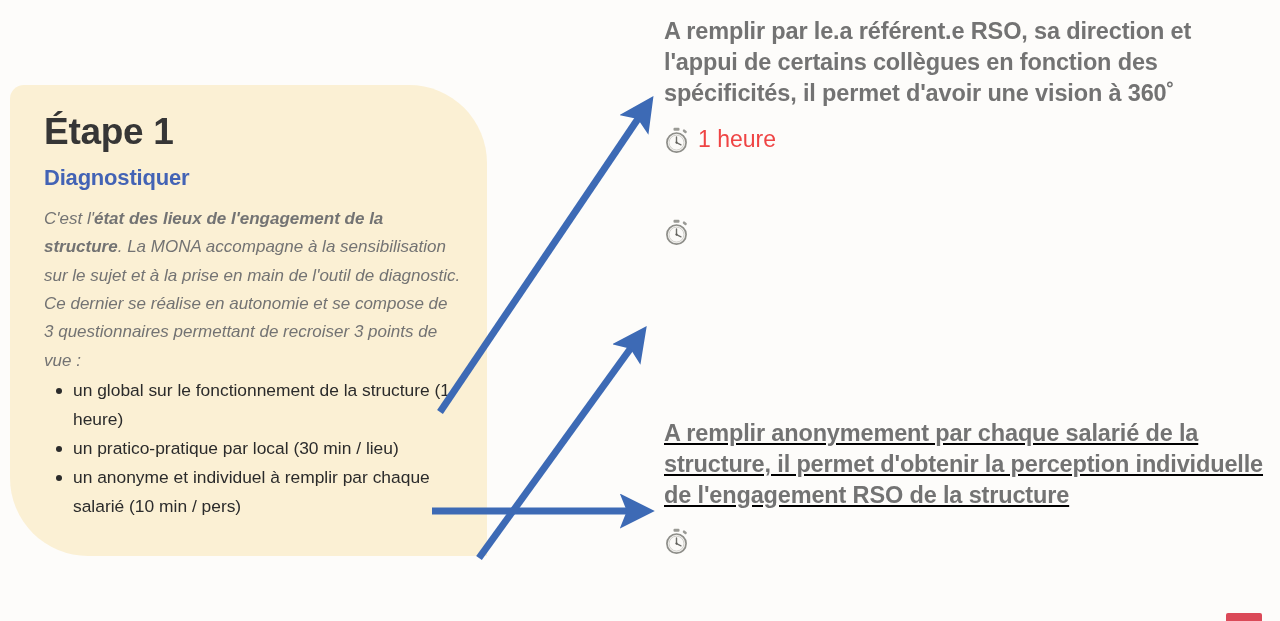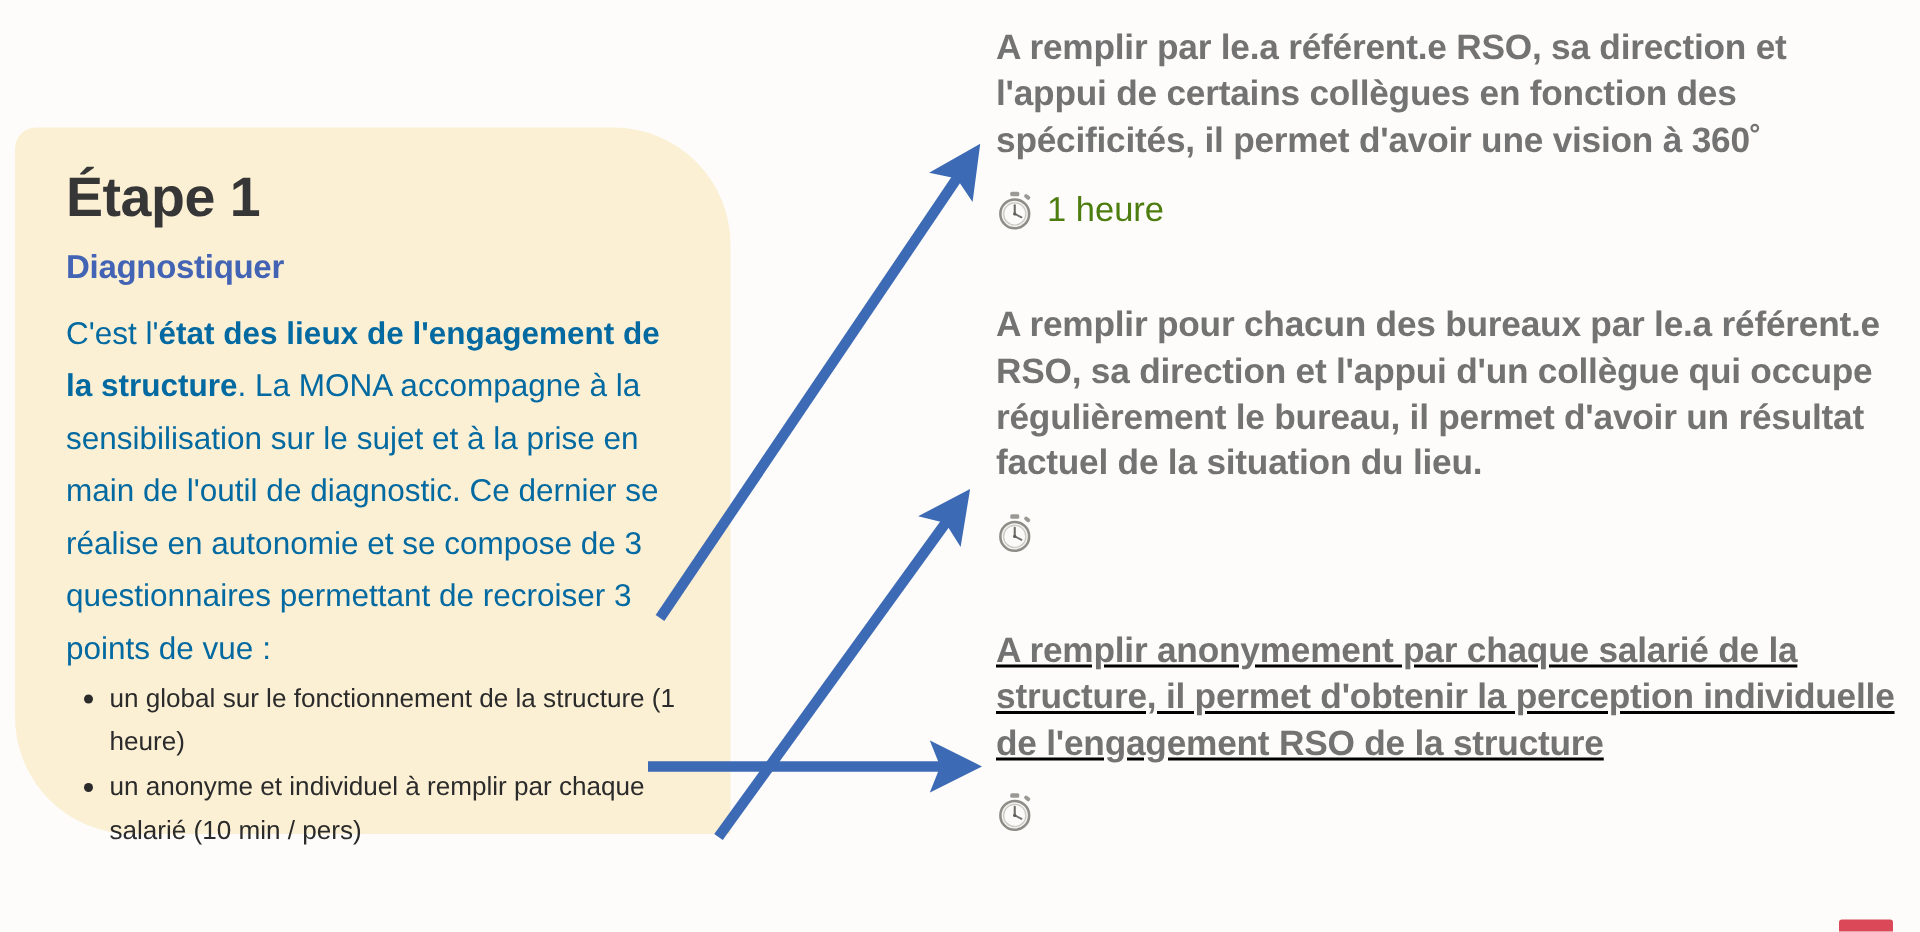--- a/index.html
+++ b/index.html
@@ -38,23 +38,24 @@
   }
   #step-subtitle {
     font-size: 22px;
     font-weight: bold;
     color: #4363b5;
     letter-spacing: -0.2px;
     line-height: 1.05;
     margin-bottom: 16px;
   }
   #step-body {
-    font-size: 21px;
-    color: #0369a1;
+    font-size: 17px;
+    color: #737373;
     line-height: 1.67;
+    font-style: italic;
   }
   #step-body b { font-weight: bold; }
   #step-list {
     list-style: none;
     margin-top: 1px;
   }
   #step-list li {
     position: relative;
     padding-left: 29px;
     font-size: 17.4px;
@@ -84,21 +85,21 @@
     color: #737373;
     line-height: 1.31;
     letter-spacing: -0.15px;
   }
   .note-timing {
     display: flex;
     align-items: center;
     gap: 9px;
     margin-top: 18px;
     font-size: 23px;
-    color: #4d7c0f;
+    color: #ef4444;
     line-height: 1.2;
   }
   .stopwatch-icon {
     display: inline-block;
     width: 25px;
     height: 27px;
     flex: 0 0 25px;
     position: relative;
   }
   .stopwatch-icon svg { display: block; }
@@ -133,20 +134,21 @@
     <div id="step-title">Étape 1</div>
 
     <div id="step-subtitle">Diagnostiquer</div>
 
     <div id="step-body">
       <span>C'est l'</span><b>état des lieux de l'engagement de la structure</b><span>. La MONA accompagne à la sensibilisation sur le sujet et à la prise en main de l'outil de diagnostic. Ce dernier se réalise en autonomie et se compose de 3 questionnaires permettant de recroiser 3 points de vue :</span>
     </div>
 
     <ul id="step-list">
       <li>un global sur le fonctionnement de la structure (1 heure)</li>
+      <li>un pratico-pratique par local (30 min / lieu)</li>
       <li>un anonyme et individuel à remplir par chaque salarié (10 min / pers)</li>
     </ul>
   </div>
 
   <div class="note-block" id="note-block-1">
     <div class="note-heading">A remplir par le.a référent.e RSO, sa direction et l'appui de certains collègues en fonction des spécificités, il permet d'avoir une vision à 360˚</div>
     <div class="note-timing">
       <span class="stopwatch-icon">
         <svg width="25" height="27" viewBox="0 0 25 27" aria-hidden="true">
           <rect x="9.5" y="0.8" width="6" height="3" rx="1" fill="#9a9a95"></rect>
@@ -156,21 +158,20 @@
           <line x1="12.5" y1="15.6" x2="12.5" y2="9.9" stroke="#6e6e69" stroke-width="1.4" stroke-linecap="round"></line>
           <line x1="12.5" y1="15.6" x2="17.0" y2="17.9" stroke="#6e6e69" stroke-width="1.2" stroke-linecap="round"></line>
           <circle cx="12.5" cy="15.6" r="1.1" fill="#5e5e59"></circle>
         </svg>
       </span>
       <span>1 heure</span>
     </div>
   </div>
 
   <div class="note-block" id="note-block-2">
-    <div class="note-heading">A remplir pour chacun des bureaux par le.a référent.e RSO, sa direction et l'appui d'un collègue qui occupe régulièrement le bureau, il permet d'avoir un résultat factuel de la situation du lieu.</div>
     <div class="note-timing">
       <span class="stopwatch-icon">
         <svg width="25" height="27" viewBox="0 0 25 27" aria-hidden="true">
           <rect x="9.5" y="0.8" width="6" height="3" rx="1" fill="#9a9a95"></rect>
           <rect x="18.6" y="3.0" width="4.4" height="2.6" rx="1.2" fill="#9a9a95" transform="rotate(38 20.8 4.3)"></rect>
           <circle cx="12.5" cy="15.6" r="9.6" fill="#f3f2ef" stroke="#8e8e89" stroke-width="1.7"></circle>
           <circle cx="12.5" cy="15.6" r="7.4" fill="#fbfaf8" stroke="#c9c8c3" stroke-width="0.8"></circle>
           <line x1="12.5" y1="15.6" x2="12.5" y2="9.9" stroke="#6e6e69" stroke-width="1.4" stroke-linecap="round"></line>
           <line x1="12.5" y1="15.6" x2="17.0" y2="17.9" stroke="#6e6e69" stroke-width="1.2" stroke-linecap="round"></line>
           <circle cx="12.5" cy="15.6" r="1.1" fill="#5e5e59"></circle>

